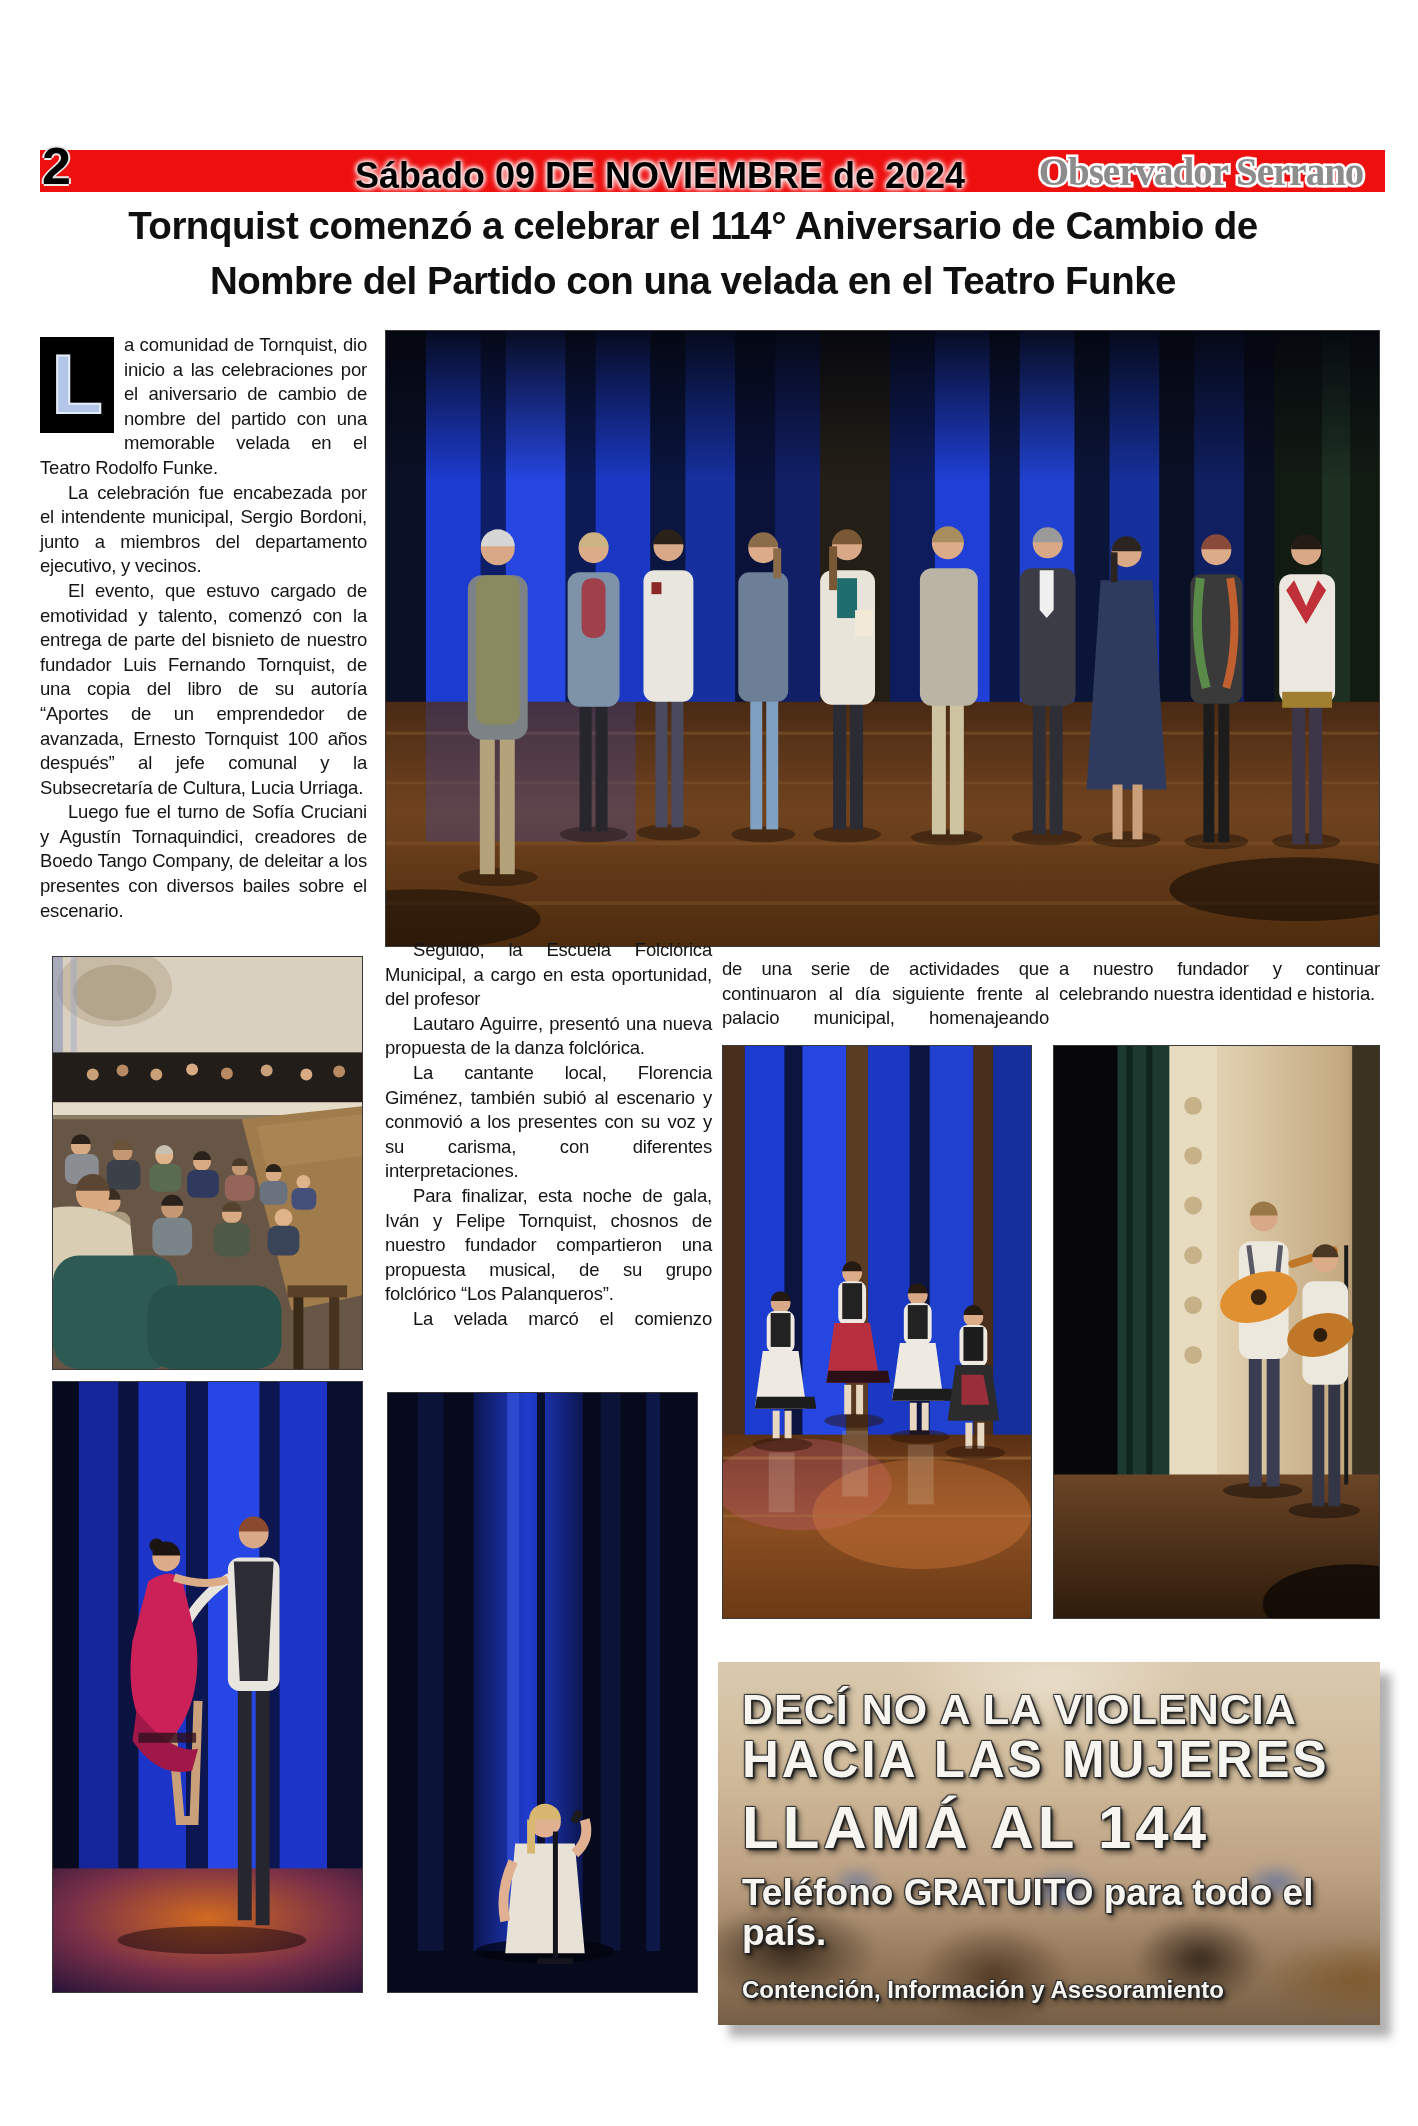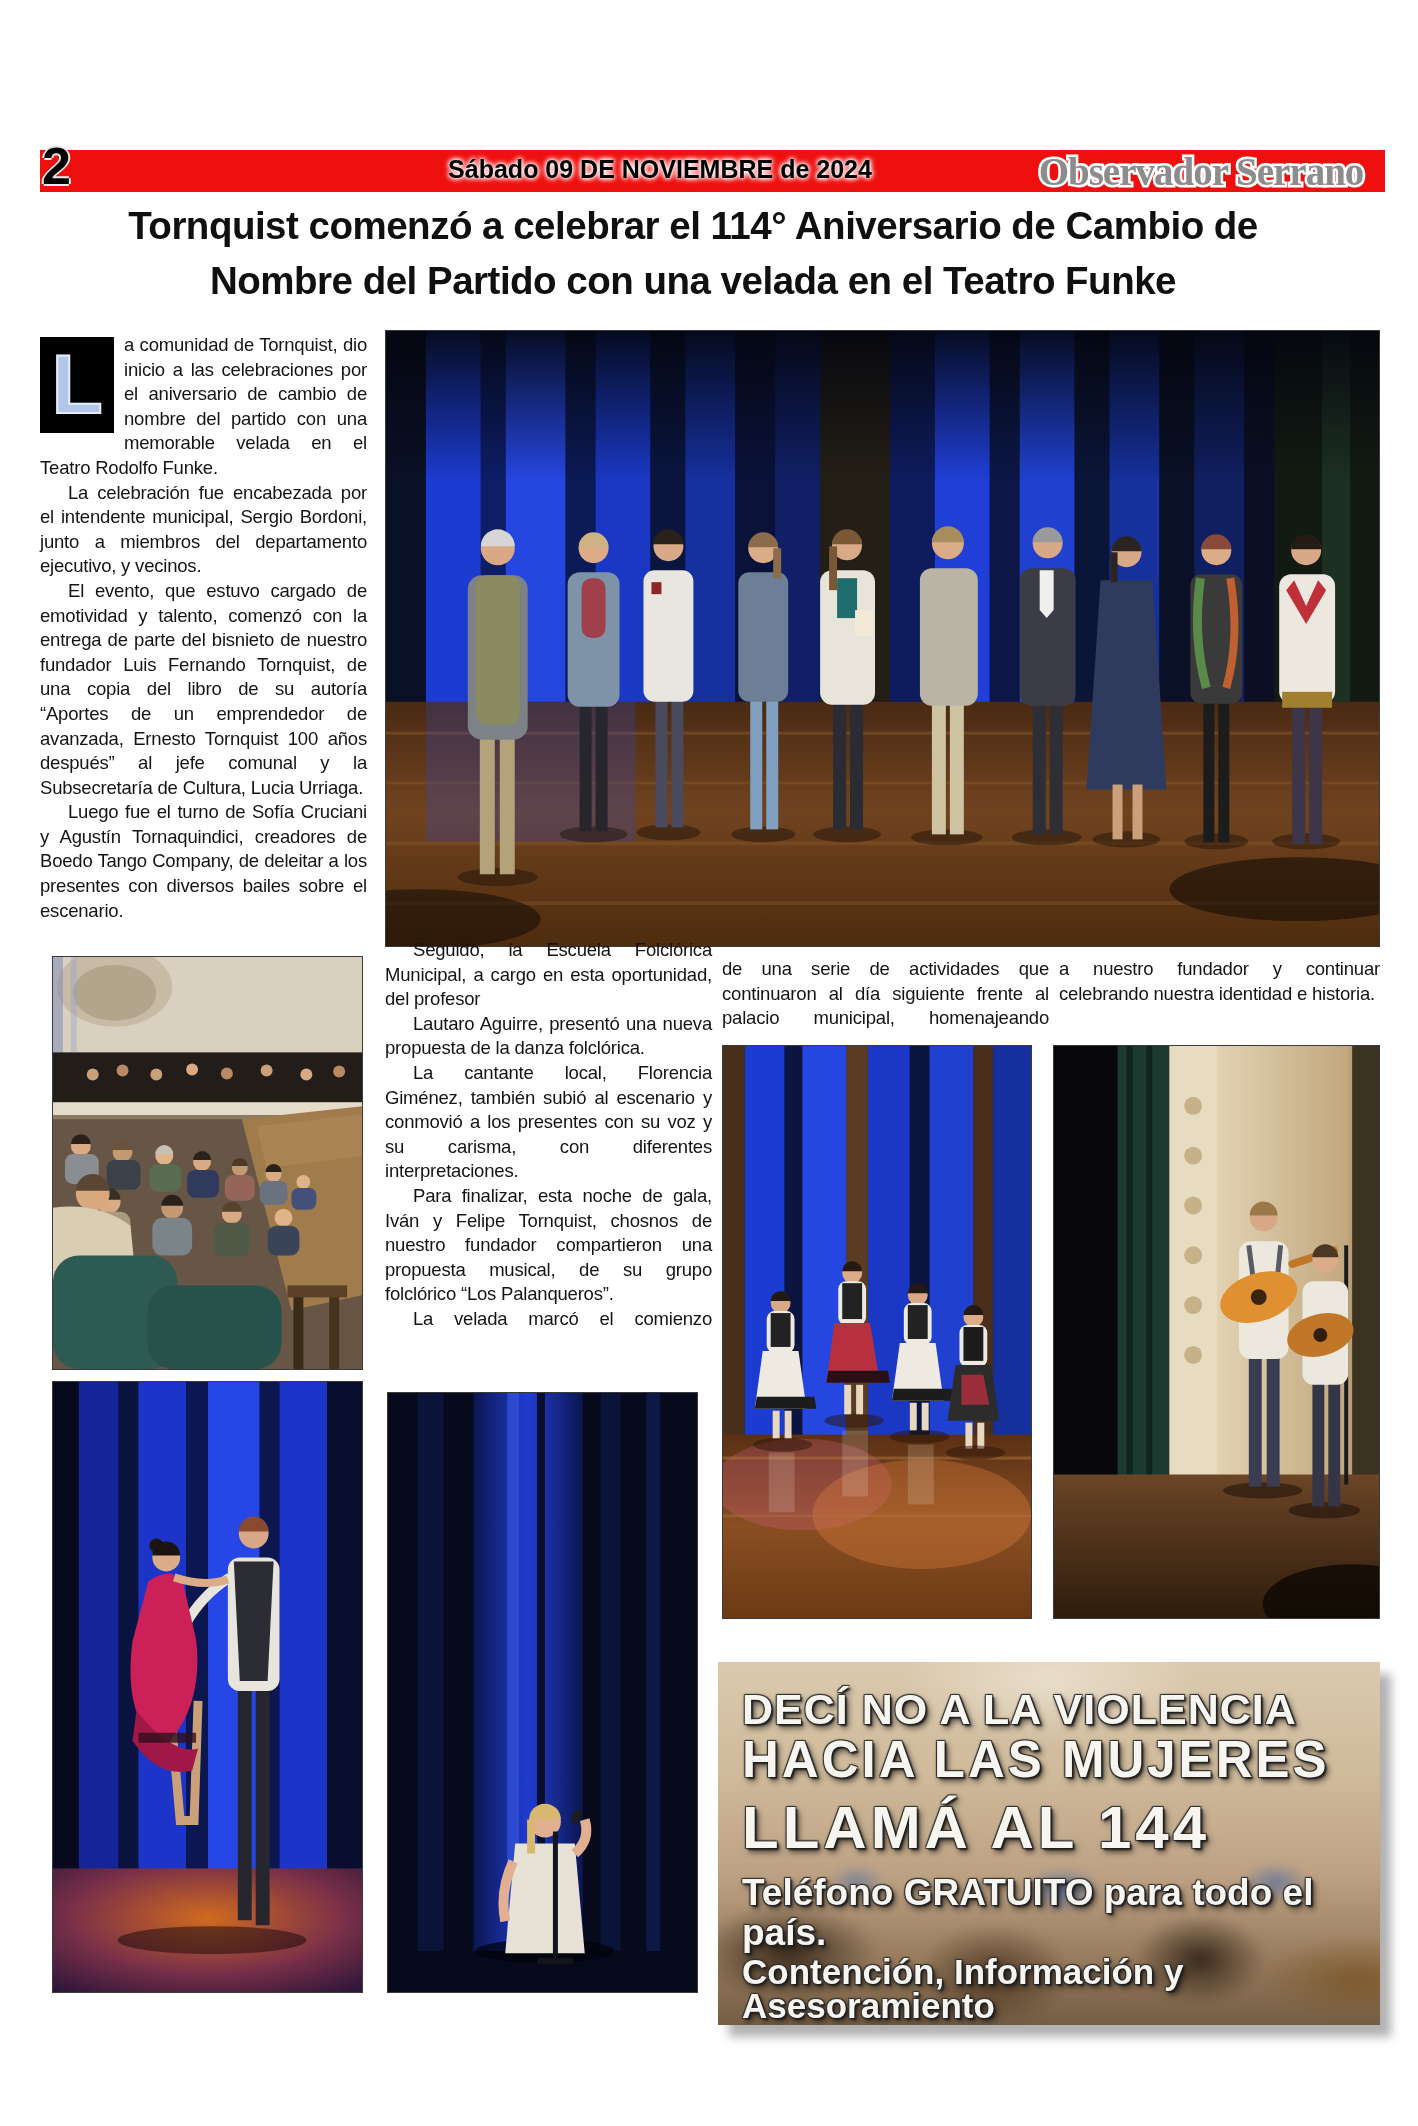--- a/index.html
+++ b/index.html
@@ -4,21 +4,21 @@
 <style>
   html,body{margin:0;padding:0;background:#fff;}
   #page{position:relative;width:1418px;height:2126px;background:#fff;
         font-family:"Liberation Sans",sans-serif;overflow:hidden;}
   .abs{position:absolute;}
 
   
   #header-bar{left:40px;top:150px;width:1345px;height:42px;background:#ee0f0f;}
   #page-number{left:42px;top:140px;font-size:52px;line-height:52px;font-weight:bold;color:#000;
       text-shadow:2px 0 0 #e9e9e9,-2px 0 0 #e9e9e9,0 2px 0 #e9e9e9,0 -2px 0 #e9e9e9;}
-  #date-line{left:40px;top:155px;width:1240px;text-align:center;font-size:25px;font-weight:bold;color:#000;
+  #date-line{left:40px;top:155px;width:1240px;text-align:center;font-size:36px;font-weight:bold;color:#000;
       text-shadow:0 0 4px #fff,0 0 5px #fff,0 0 7px #fff;}
   #masthead{left:1012px;top:145px;width:378px;height:52px;}
 
   
   #headline{left:24px;top:198px;width:1338px;text-align:center;font-weight:bold;color:#101010;
       font-size:38.5px;line-height:55px;letter-spacing:-0.5px;}
 
   
   .col{position:absolute;font-size:18.5px;line-height:24.6px;color:#141414;
        text-align:justify;letter-spacing:-0.2px;}
@@ -46,21 +46,21 @@
        radial-gradient(48px 28px at 83% 60%, rgba(45,90,170,.55), transparent 70%),
        radial-gradient(40px 24px at 22% 60%, rgba(50,95,175,.5), transparent 70%),
        radial-gradient(200px 80px at 50% 8%, rgba(250,245,235,.5), transparent 75%),
        linear-gradient(180deg,#dbcbb0 0%,#cfba9a 32%,#bda183 58%,#94785a 82%,#6e5840 100%);}
   #banner-text{position:relative;padding:24px 12px 0 24px;font-weight:bold;color:#f7f5f0;
       text-shadow:2px 2px 2px #1e1e1e,-1px -1px 1px #333,1px -1px 1px #333,-1px 1px 1px #333,3px 4px 6px rgba(0,0,0,.65);}
   .b1{font-size:43px;line-height:47px;letter-spacing:1px;}
   .b2{font-size:51px;line-height:54px;letter-spacing:3px;}
   .b3{font-size:60px;line-height:82px;letter-spacing:4px;}
   .b4{font-size:37px;line-height:40px;margin-top:4px;}
-  .b5{font-size:35px;line-height:34px;margin-top:2px;}
+  .b5{font-size:24px;line-height:34px;margin-top:20px;}
 </style>
 </head>
 <body>
 
 <div id="page">
 
   <div class="abs" id="header-bar"></div>
   <div class="abs" id="page-number">2</div>
   <div class="abs" id="date-line">Sábado 09 DE NOVIEMBRE de 2024</div>
   <div class="abs" id="masthead">

